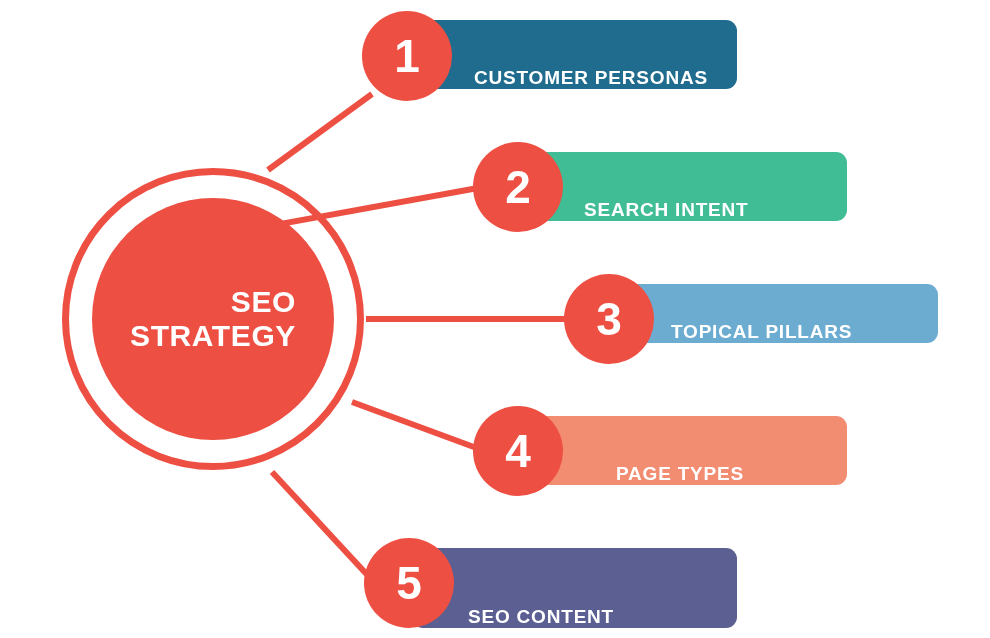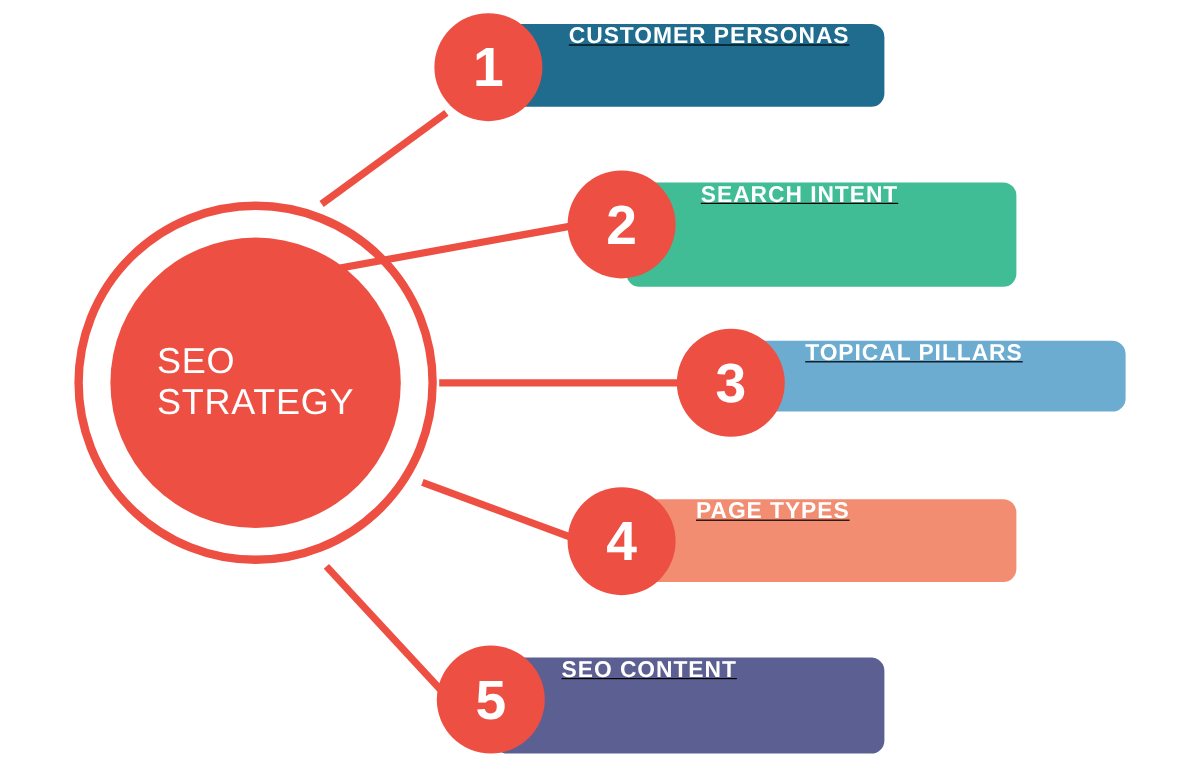--- a/index.html
+++ b/index.html
@@ -55,35 +55,34 @@
     height: 242px;
     border-radius: 50%;
     background: #ee4f43;
     display: flex;
     align-items: center;
     justify-content: center;
   }
   .hub-label {
     color: #ffffff;
     font-size: 30px;
-    font-weight: normal;
+    font-weight: bold;
     line-height: 1.12;
     letter-spacing: 0.6px;
-    text-align: left;
+    text-align: right;
     text-transform: uppercase;
     white-space: pre-line;
   }
   .step-bar {
     position: absolute;
     border-radius: 11px;
     box-sizing: border-box;
     display: flex;
-    align-items: flex-start;
+    align-items: flex-end;
     z-index: 3;
-    text-decoration: underline;
   }
   .step-bar-label {
     color: #ffffff;
     font-size: 19px;
     font-weight: bold;
     letter-spacing: 0.8px;
     text-transform: uppercase;
     white-space: nowrap;
   }
   .step-badge {
@@ -126,34 +125,34 @@
     </div>
   </div>
 
   <div id="steps-layer">
       <div class="step-bar" style="left: 412px; top: 20px; width: 325px; height: 69px; background: rgb(31, 108, 142); padding-left: 62px;">
         <span class="step-bar-label" style="color: rgb(255, 255, 255);">CUSTOMER PERSONAS</span>
       </div>
       <div class="step-badge" style="left: 362px; top: 11px; background: rgb(238, 79, 67);">
         <span class="step-badge-number" style="color: rgb(255, 255, 255);">1</span>
       </div>
-      <div class="step-bar" style="left: 522px; top: 152px; width: 325px; height: 87px; background: rgb(64, 189, 149); padding-left: 62px;">
+      <div class="step-bar" style="left: 522px; top: 152px; width: 325px; height: 69px; background: rgb(64, 189, 149); padding-left: 62px;">
         <span class="step-bar-label" style="color: rgb(255, 255, 255);">SEARCH INTENT</span>
       </div>
       <div class="step-badge" style="left: 473px; top: 142px; background: rgb(238, 79, 67);">
         <span class="step-badge-number" style="color: rgb(255, 255, 255);">2</span>
       </div>
       <div class="step-bar" style="left: 613px; top: 284px; width: 325px; height: 59px; background: rgb(108, 172, 209); padding-left: 58px;">
         <span class="step-bar-label" style="color: rgb(255, 255, 255);">TOPICAL PILLARS</span>
       </div>
       <div class="step-badge" style="left: 564px; top: 274px; background: rgb(238, 79, 67);">
         <span class="step-badge-number" style="color: rgb(255, 255, 255);">3</span>
       </div>
       <div class="step-bar" style="left: 522px; top: 416px; width: 325px; height: 69px; background: rgb(242, 141, 114); padding-left: 58px;">
-        <span class="step-bar-label" style="color: rgb(255, 255, 255);">PAGE TYPES</span>
+        <span class="step-bar-label" style="color: rgb(255, 255, 255); margin-left: 36px;">PAGE TYPES</span>
       </div>
       <div class="step-badge" style="left: 473px; top: 406px; background: rgb(238, 79, 67);">
         <span class="step-badge-number" style="color: rgb(255, 255, 255);">4</span>
       </div>
       <div class="step-bar" style="left: 412px; top: 548px; width: 325px; height: 80px; background: rgb(92, 95, 146); padding-left: 56px;">
         <span class="step-bar-label" style="color: rgb(255, 255, 255);">SEO CONTENT</span>
       </div>
       <div class="step-badge" style="left: 364px; top: 538px; background: rgb(238, 79, 67);">
         <span class="step-badge-number" style="color: rgb(255, 255, 255);">5</span>
       </div>

